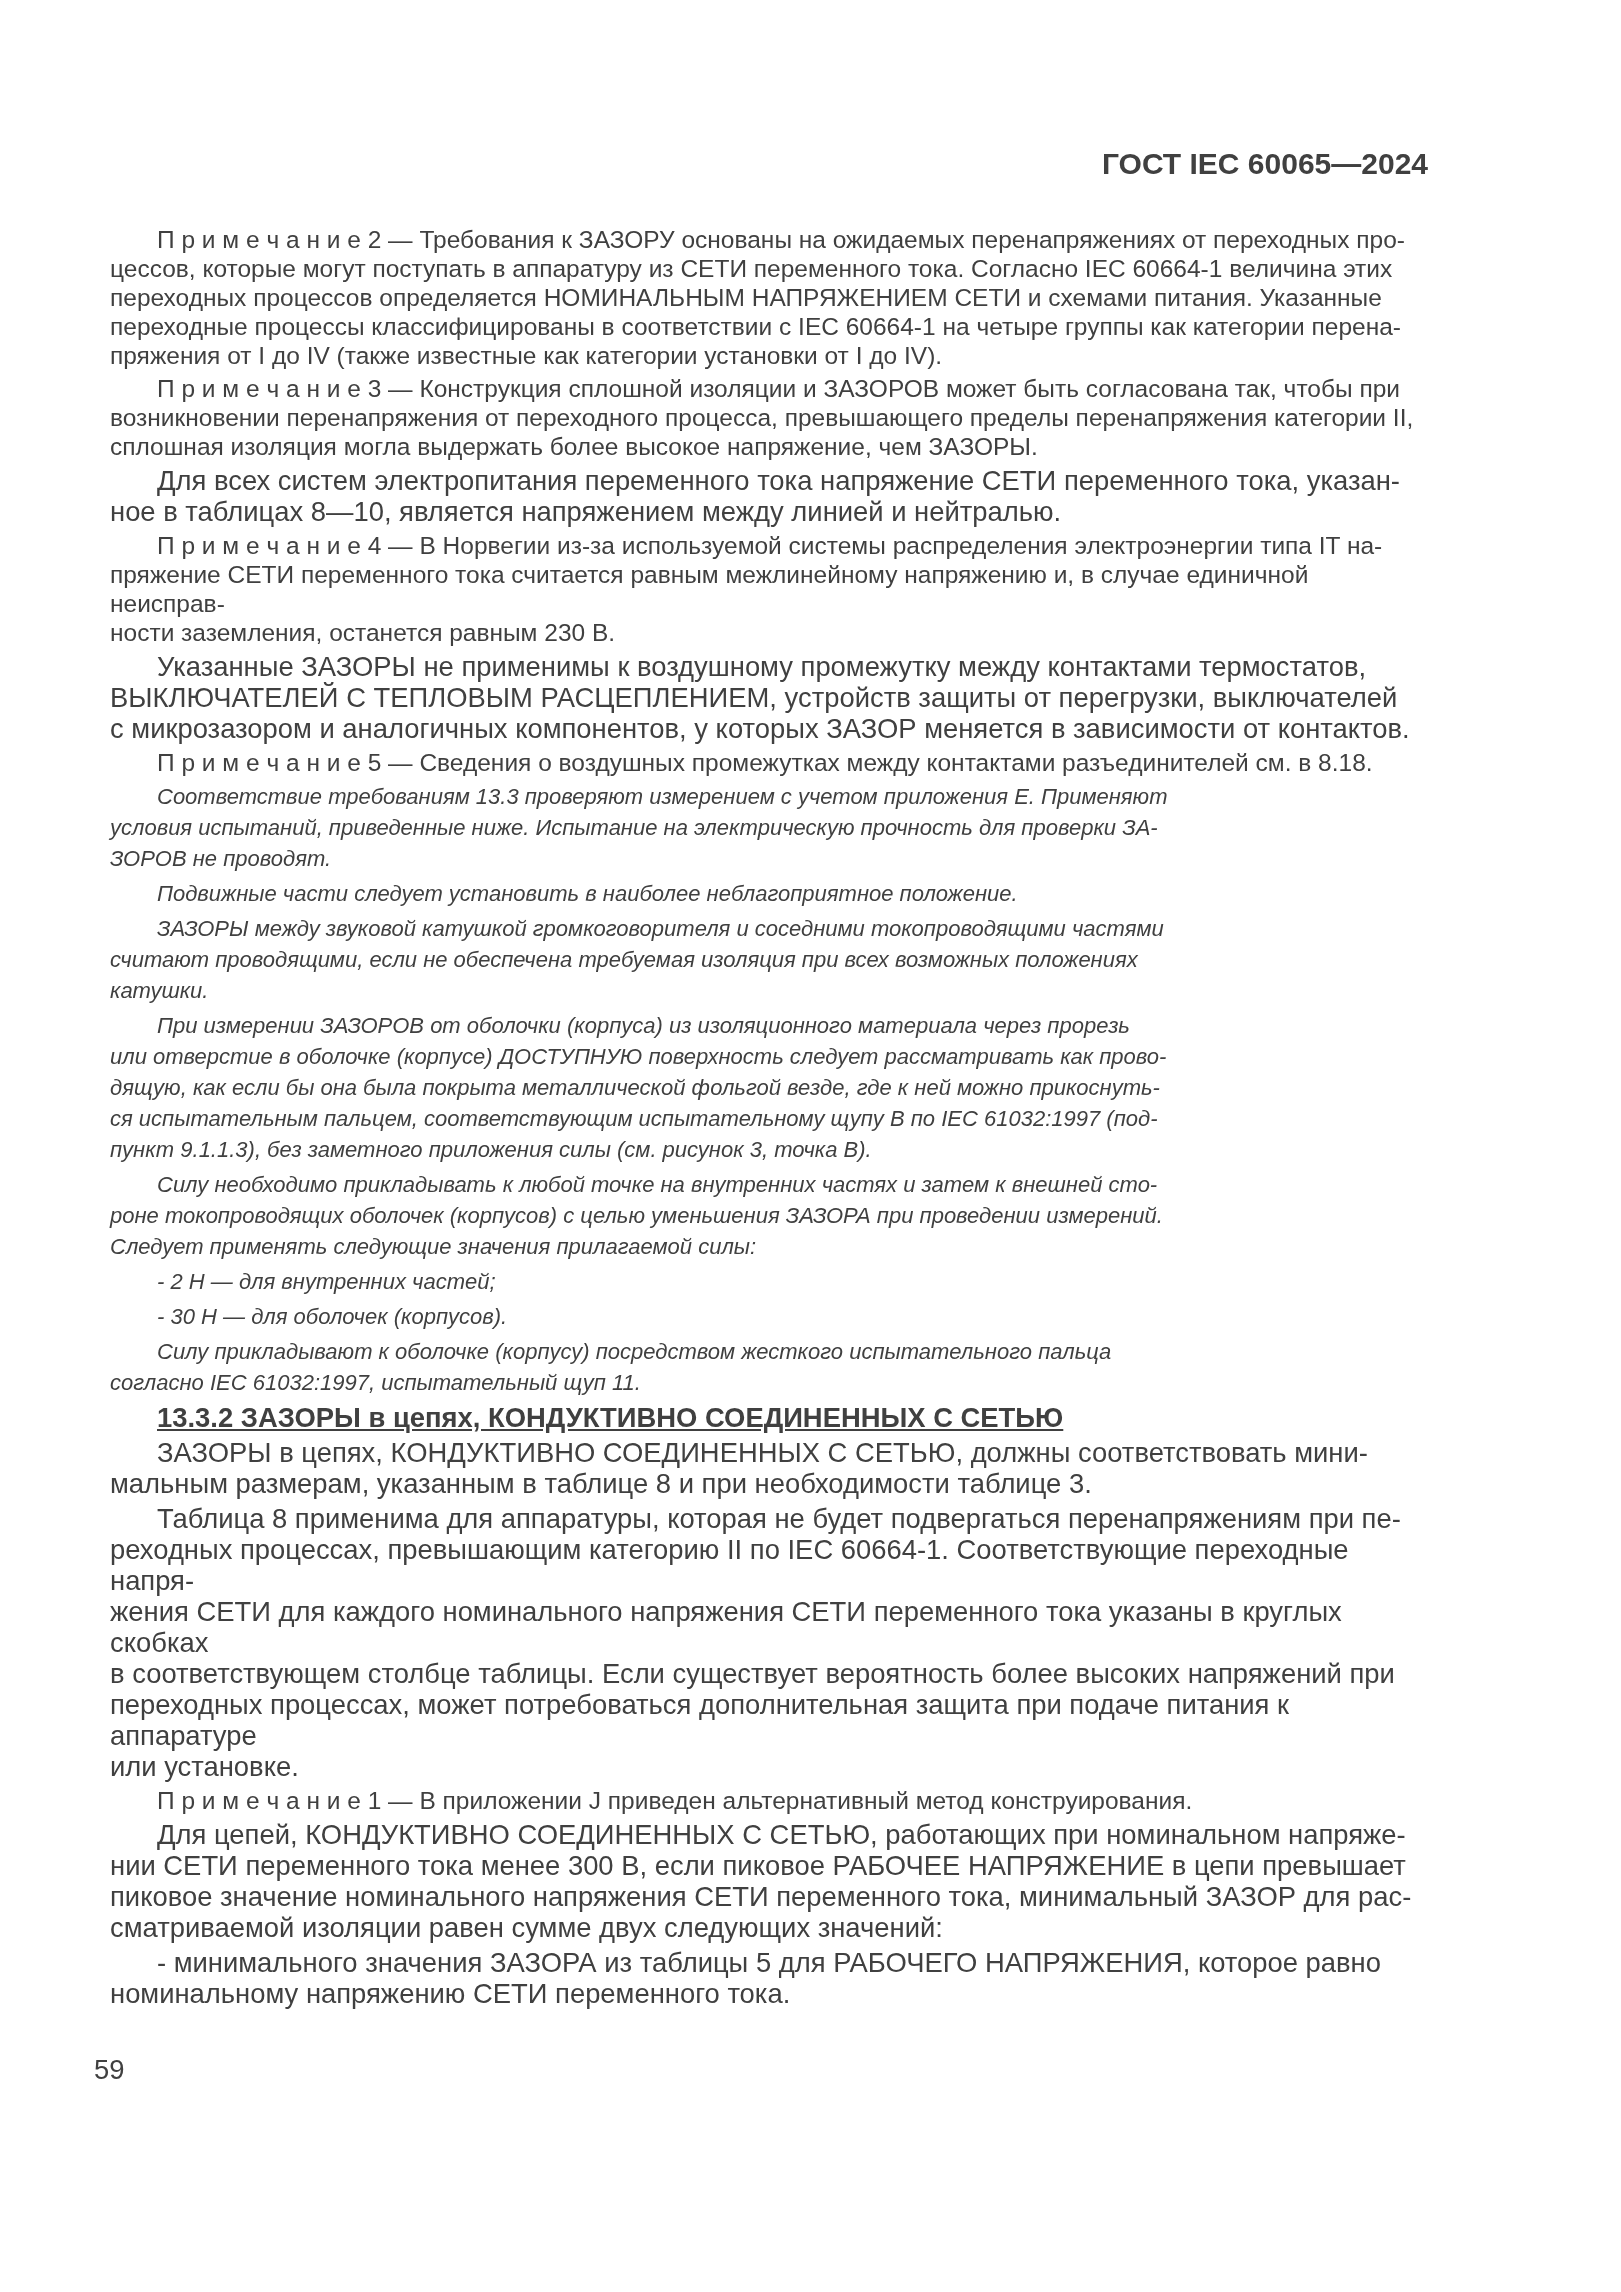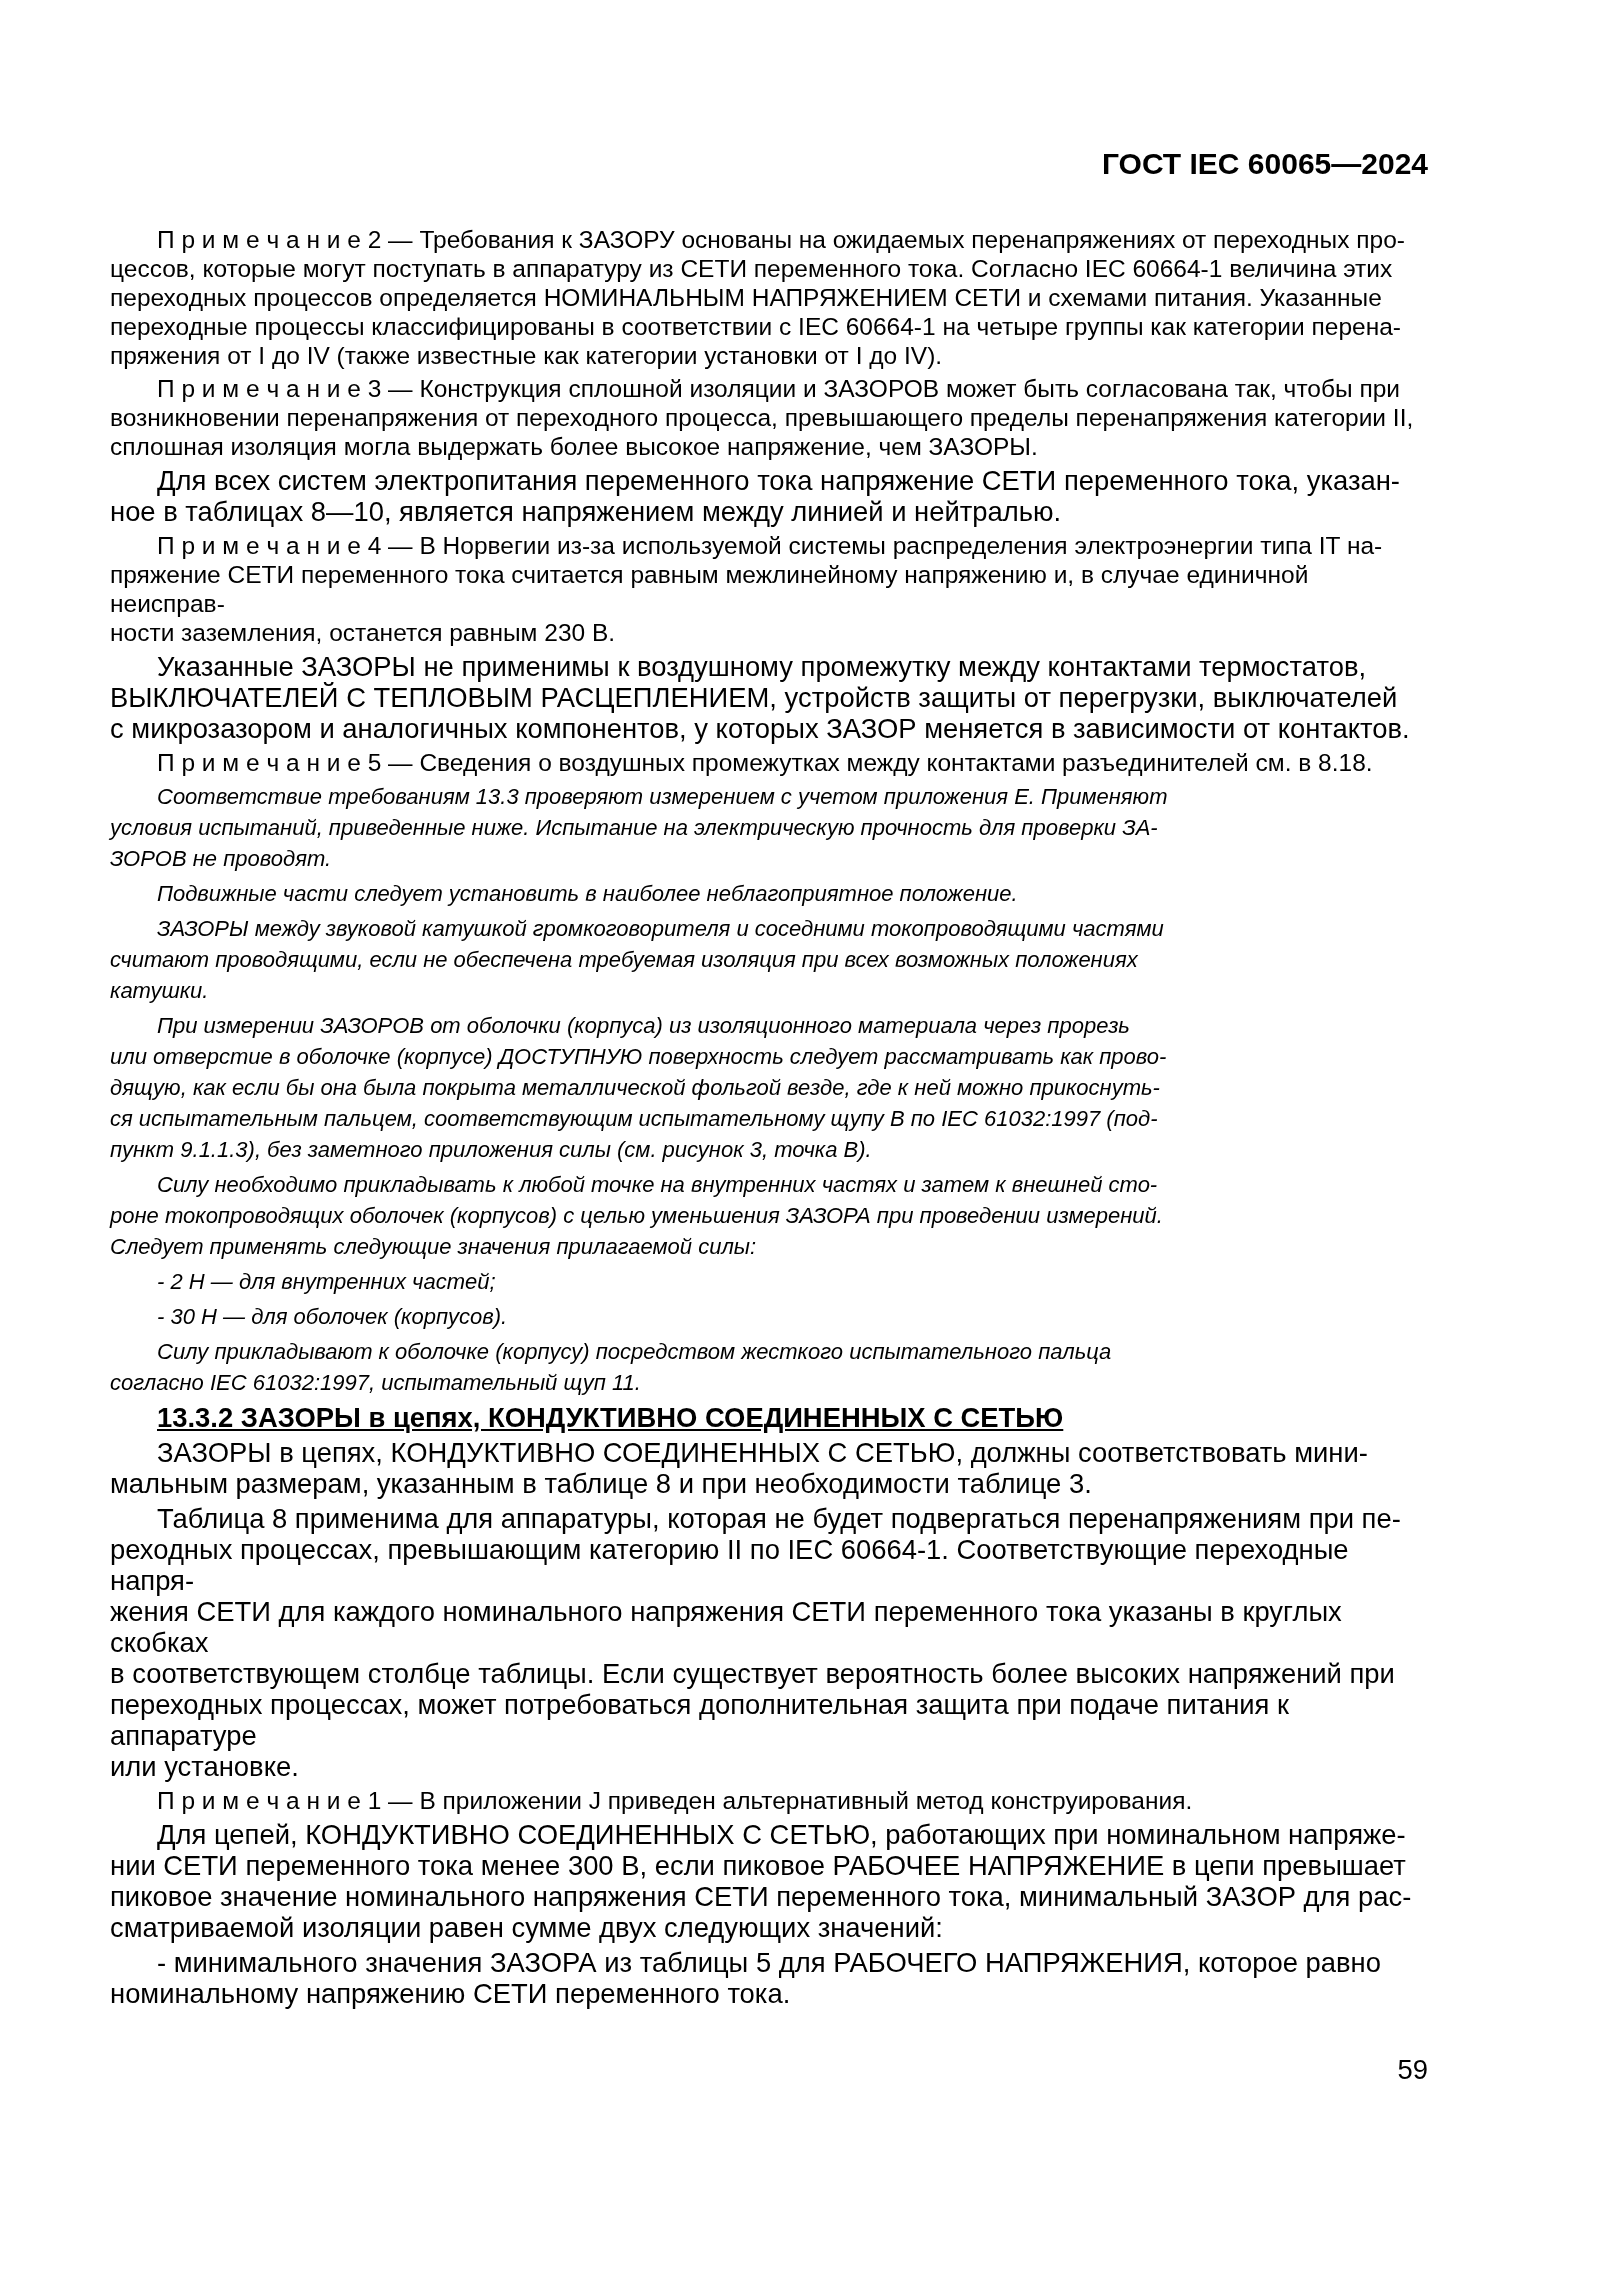--- a/index.html
+++ b/index.html
@@ -5,21 +5,21 @@
   html, body { margin: 0; padding: 0; background: #e8e8e8; }
   .page {
     position: relative;
     width: 1621px;
     height: 2293px;
     margin: 0 auto;
     background: #ffffff;
     box-sizing: border-box;
     padding: 147px 193px 0 106px;
     font-family: "Liberation Sans", "DejaVu Sans", sans-serif;
-    color: #000000;
+    color: #404040;
     overflow: hidden;
   }
   .doc-header {
     font-size: 30px;
     font-weight: bold;
     line-height: 33px;
     text-align: right;
     margin-bottom: 45px;
   }
   .page p {
@@ -45,21 +45,21 @@
     font-size: 27.4px;
     line-height: 31px;
     font-weight: bold;
     text-decoration: underline;
   }
   .page-footer {
     position: absolute;
     top: 2054px;
     left: 94px;
     right: 193px;
-    text-align: right;
+    text-align: left;
     font-size: 27.4px;
     line-height: 31px;
   }
 </style>
 </head>
 <body>
 
 <div class="page">
 
   <div class="doc-header">

